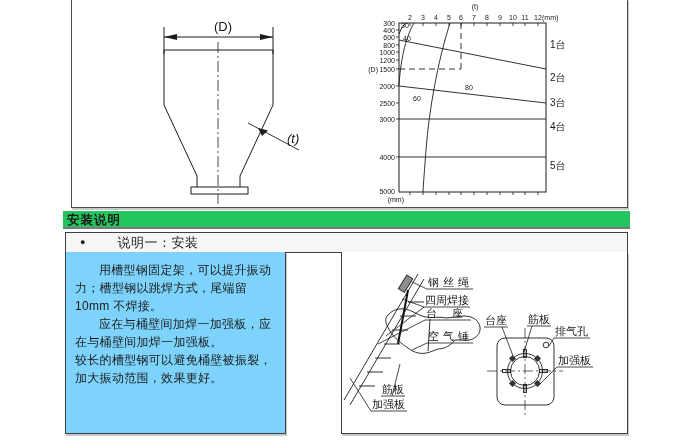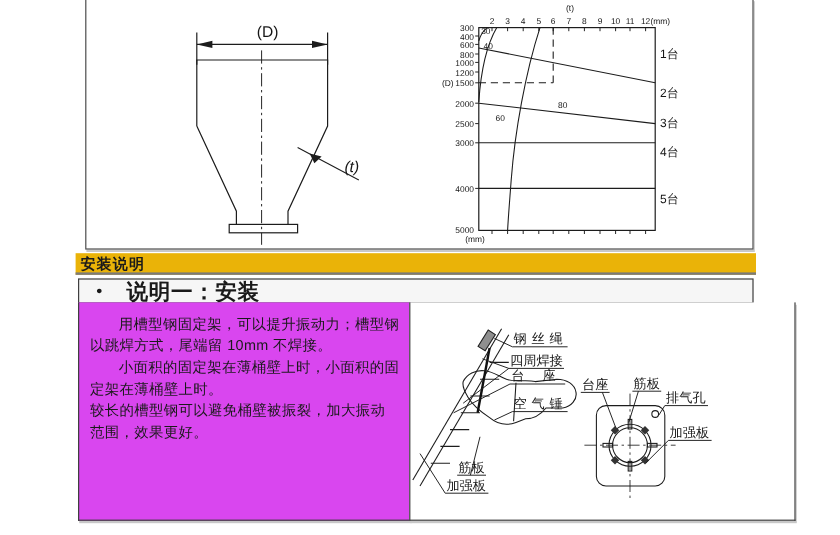--- a/index.html
+++ b/index.html
@@ -1,30 +1,30 @@
 <!DOCTYPE html>
 <html><head>
 <meta charset="utf-8">
 <style>
   html,body{margin:0;padding:0;background:#ffffff;}
   .page{position:relative;width:700px;height:446px;background:#fff;overflow:hidden;
         font-family:"Liberation Sans",sans-serif;color:#1a1a1a;}
   .topbox{position:absolute;left:71px;top:-1px;width:557px;height:209px;
           border:1px solid #4d4d4d;box-shadow:1px 2px 0 #c8c8c8;box-sizing:border-box;background:#fff;}
-  .secbar{position:absolute;left:63px;top:211px;width:567px;height:18px;background:#eab308;
+  .secbar{position:absolute;left:63px;top:211px;width:567px;height:18px;background:#22c55e;
           border-bottom:2px solid #7a7a7a;font-size:12.5px;font-weight:bold;line-height:18px;
           padding-left:4px;box-sizing:border-box;letter-spacing:1px;}
   .notebox{position:absolute;left:65px;top:232px;width:563px;height:21px;border:1px solid #3f3f3f;
            background:#f6f6f6;box-sizing:border-box;display:flex;align-items:center;}
   .notebox .bullet{font-size:9px;margin-left:14px;line-height:1;}
-  .notebox .ntitle{font-size:18px;font-weight:bold;margin-left:20px;letter-spacing:0.5px;}
-  .panel-left{position:absolute;left:65px;top:252px;width:277px;height:182px;border:1px solid #3f3f3f;
-              border-top:none;box-sizing:border-box;padding:9px 8px 0 9px;background:#d946ef;
+  .notebox .ntitle{font-size:13px;font-weight:normal;margin-left:32px;letter-spacing:0.5px;}
+  .panel-left{position:absolute;left:65px;top:252px;width:221px;height:182px;border:1px solid #3f3f3f;
+              border-top:none;box-sizing:border-box;padding:9px 8px 0 9px;background:#7dd3fc;
               box-shadow:1px 2px 0 #c8c8c8;}
-  .panel-right{position:absolute;left:341px;top:252px;width:322px;height:182px;border:1px solid #3f3f3f;
+  .panel-right{position:absolute;left:341px;top:252px;width:287px;height:182px;border:1px solid #3f3f3f;
                border-top:none;border-left:1px solid #3f3f3f;box-sizing:border-box;background:#fff;
                box-shadow:1px 2px 0 #c8c8c8;}
   .panel-left p{margin:0;font-size:12px;line-height:18px;text-indent:2em;letter-spacing:0.3px;}
   .panel-left p.noindent{text-indent:0;}
   svg text{fill:#161616;}
   .tick{font-size:7px;}
   .axname{font-size:7px;}
   .curvelbl{font-size:7px;}
   .regionlbl{font-size:10px;}
   .dimlbl{font-size:13px;}
@@ -176,21 +176,21 @@
     <span>安装说明</span>
   </div>
 
   <div class="notebox">
     <span class="bullet">●</span>
     <span class="ntitle">说明一：安装</span>
   </div>
 
   <div class="panel-left">
     <p>用槽型钢固定架，可以提升振动力；槽型钢以跳焊方式，尾端留 10mm 不焊接。</p>
-    <p>小面积的固定架在薄桶壁上时，小面积的固定架在薄桶壁上时。</p>
+    <p>应在与桶壁间加焊一加强板，应在与桶壁间加焊一加强板。</p>
     <p class="noindent">较长的槽型钢可以避免桶壁被振裂，加大振动范围，效果更好。</p>
   </div>
 
   <div class="panel-right">
     <svg width="285" height="180" viewBox="0 0 285 180">
 
       <g stroke="#1c1c1c" stroke-width="0.9" fill="none">
 
         <g>
           <line x1="76" y1="22" x2="2" y2="148"></line>

